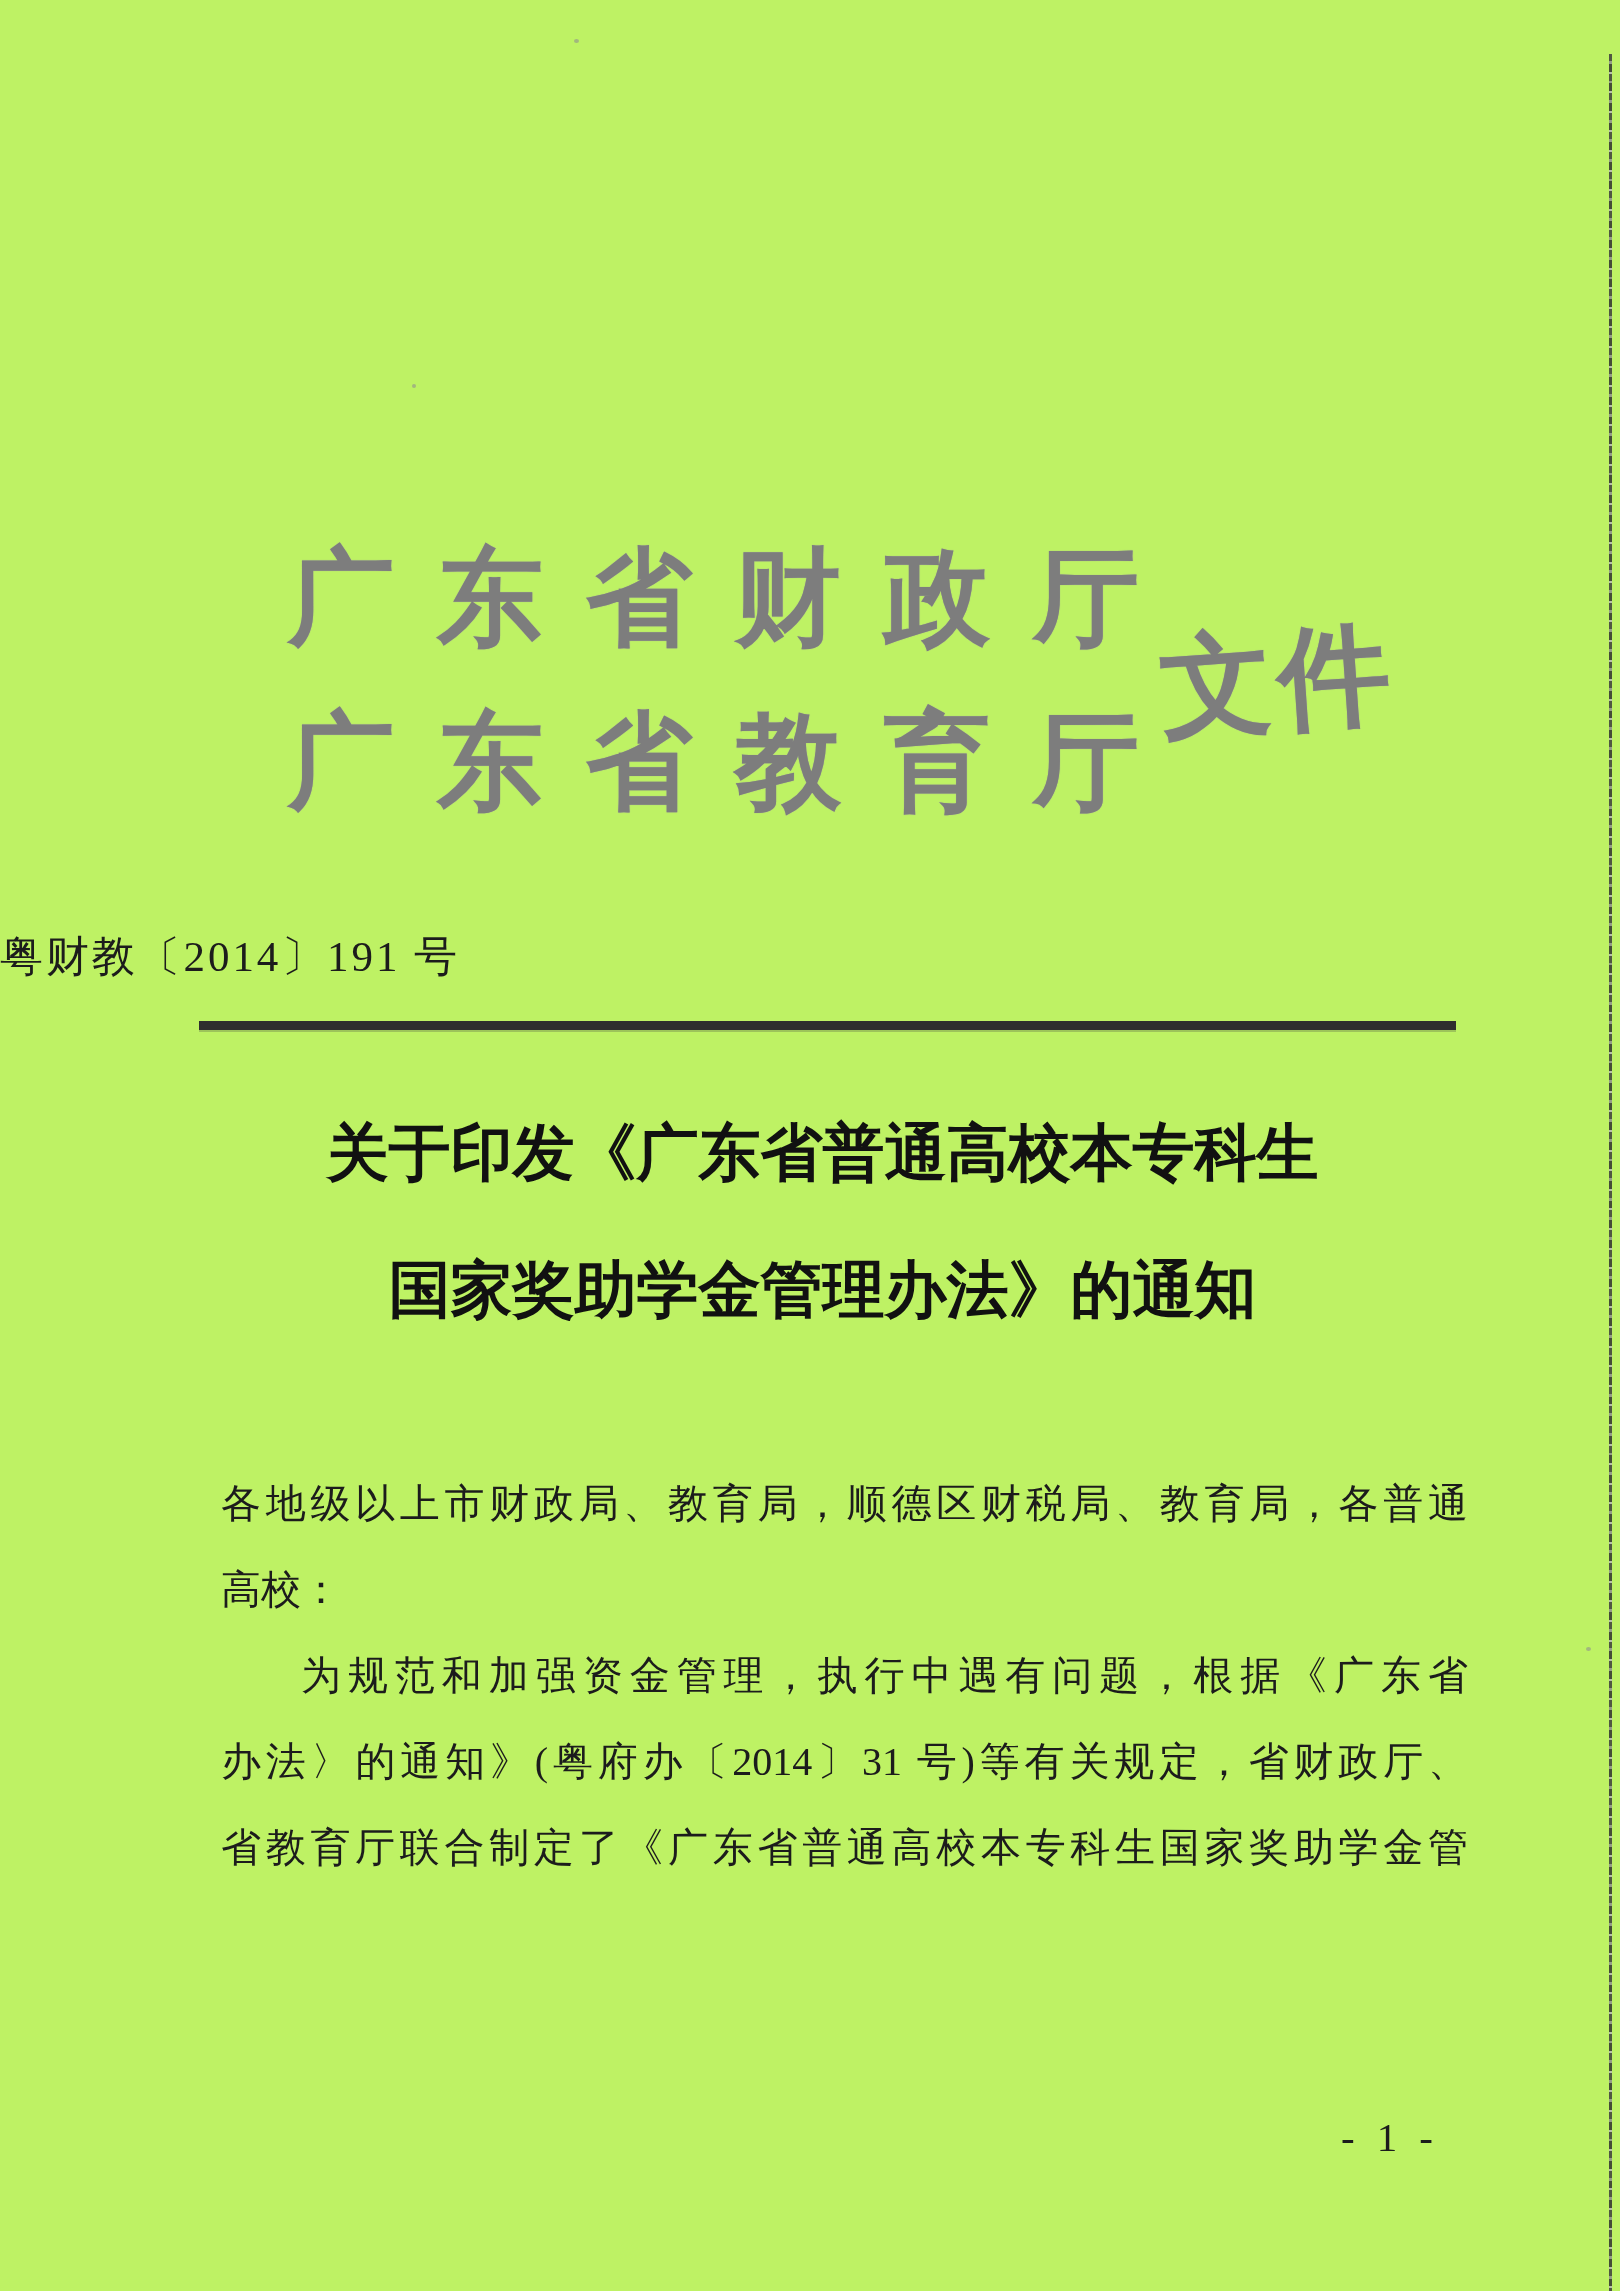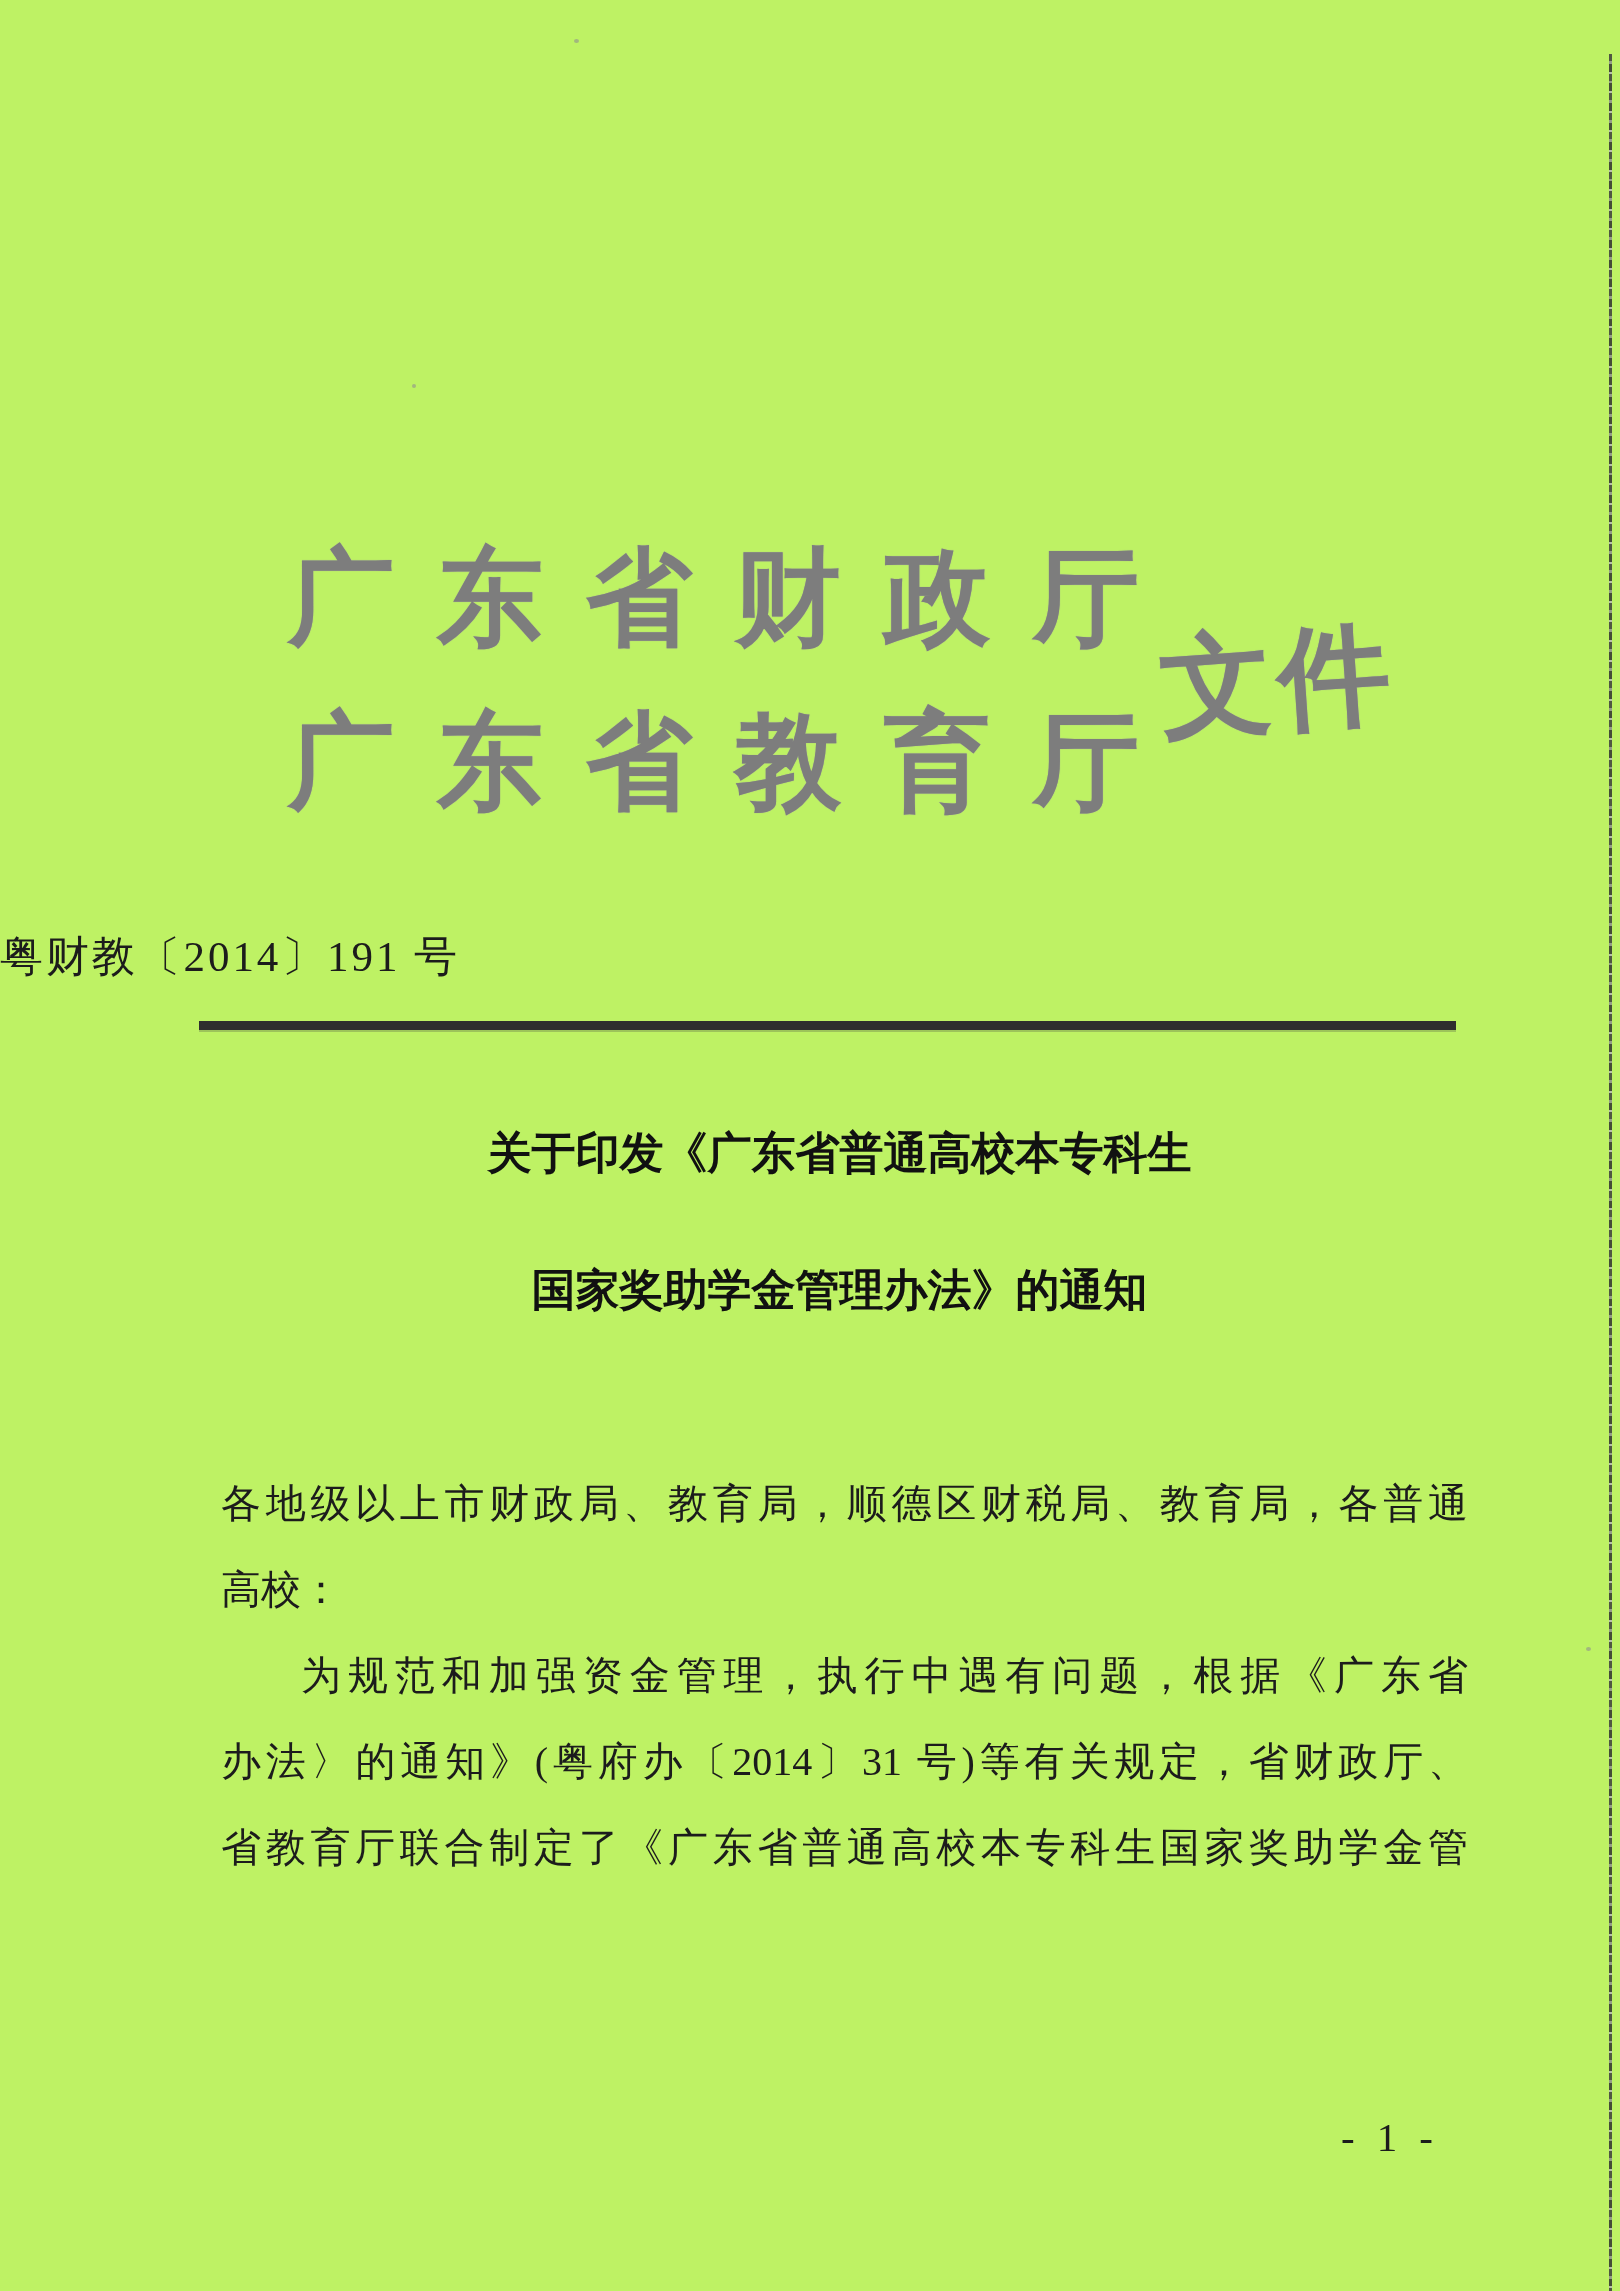--- a/index.html
+++ b/index.html
@@ -68,25 +68,25 @@
     top: 1021px;
     width: 1257px;
     height: 8.8px;
     background: #2e2e2e;
     box-shadow: 0 2px 0 rgba(60,60,60,0.25);
   }
 
   
   .title-block {
     position: absolute;
-    left: 173px;
+    left: 156px;
     top: 1085px;
     width: 1333px;
     text-align: center;
-    font-size: 44px;
+    font-size: 62px;
     line-height: 137px;
     font-weight: bold;
     color: #111111;
     letter-spacing: 0px;
     white-space: nowrap;
   }
 
   
   .body-block {
     position: absolute;

